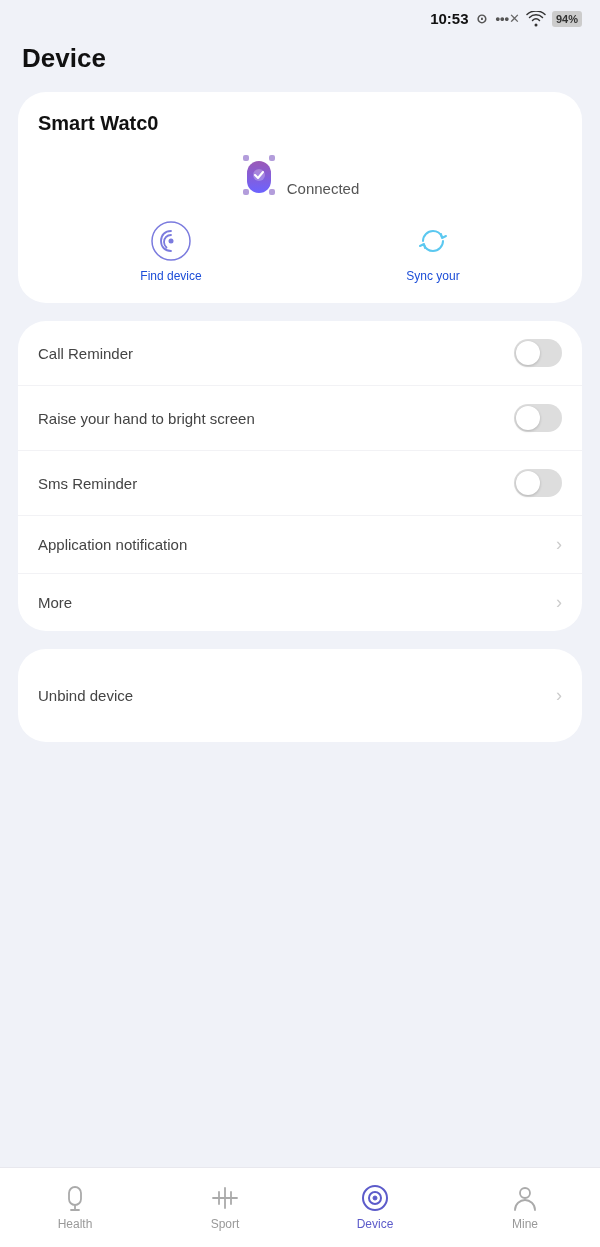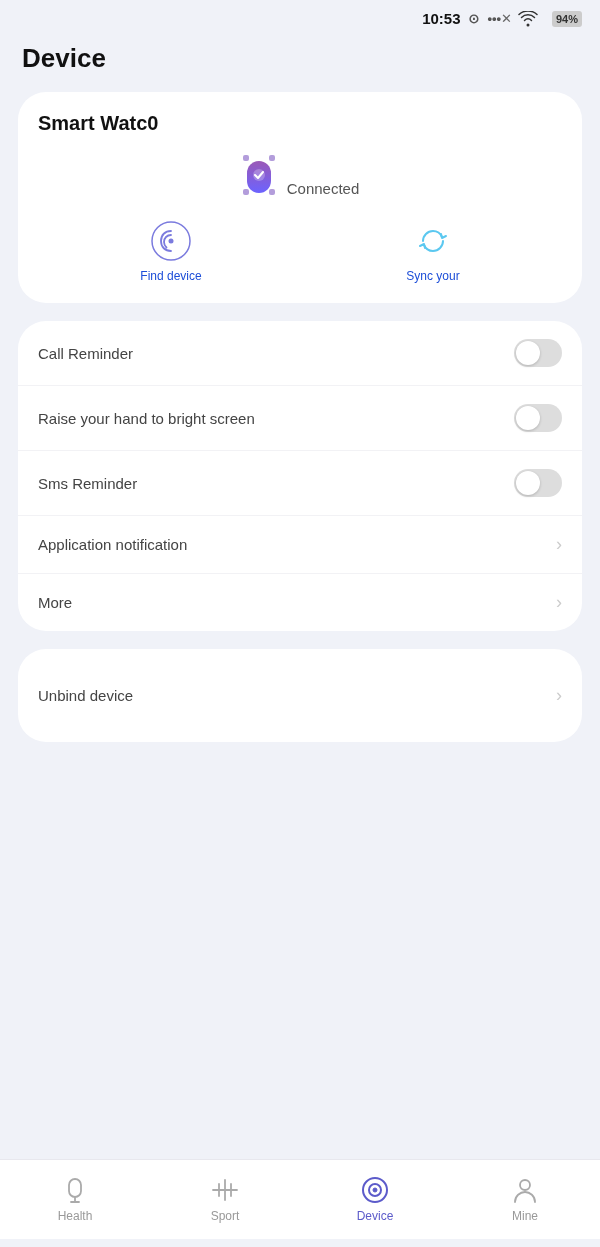--- a/index.html
+++ b/index.html
@@ -41,21 +41,20 @@
     }
     .battery-icon {
       display: inline-flex;
       align-items: center;
       background: #ccc;
       border-radius: 3px;
       padding: 2px 4px;
       font-size: 11px;
       color: #333;
       font-weight: 600;
-      margin-left: 8px;
     }
 
     
     .page-title {
       padding: 10px 22px 18px;
       font-size: 26px;
       font-weight: 700;
       color: #111;
       background: #f0f2f8;
     }
@@ -167,21 +166,21 @@
     .unbind-card .setting-row {
       display: flex;
       justify-content: space-between;
       align-items: center;
       padding: 36px 20px;
     }
 
     
     .bottom-nav {
       position: fixed;
-      bottom: 8px;
+      bottom: 0;
       left: 0;
       width: 600px;
       height: 80px;
       background: #fff;
       border-top: 1px solid #e8e8ee;
       display: flex;
       justify-content: space-around;
       align-items: center;
     }
     .nav-item {

